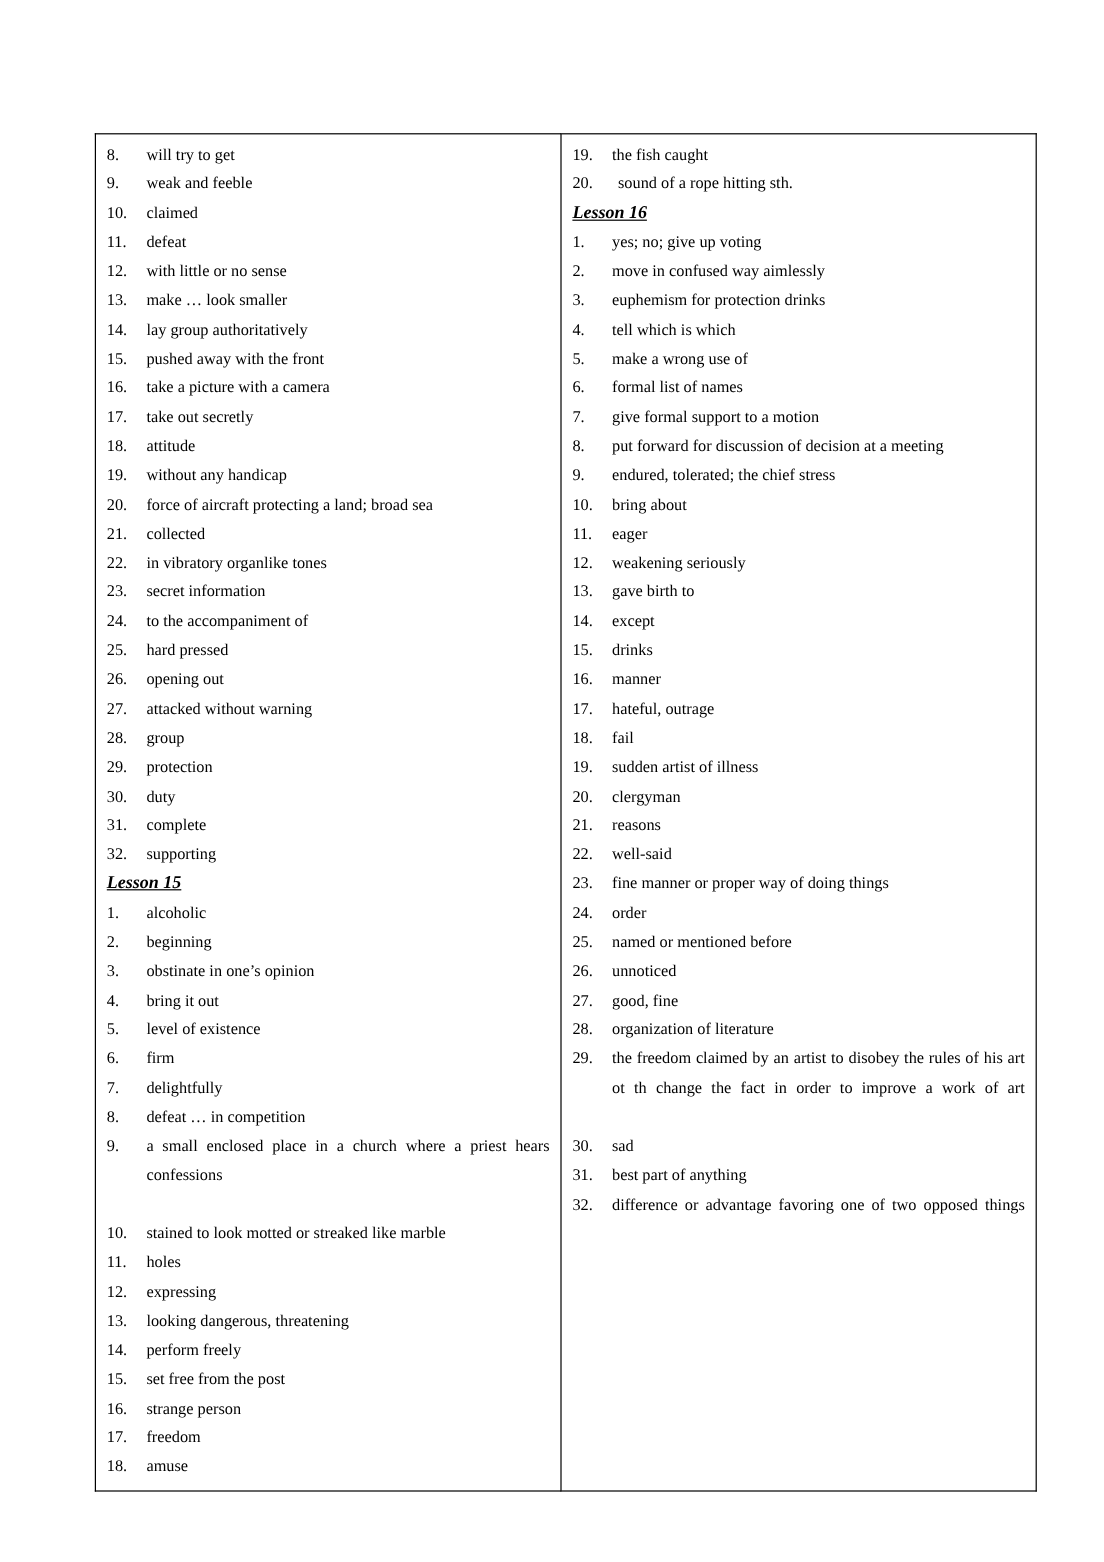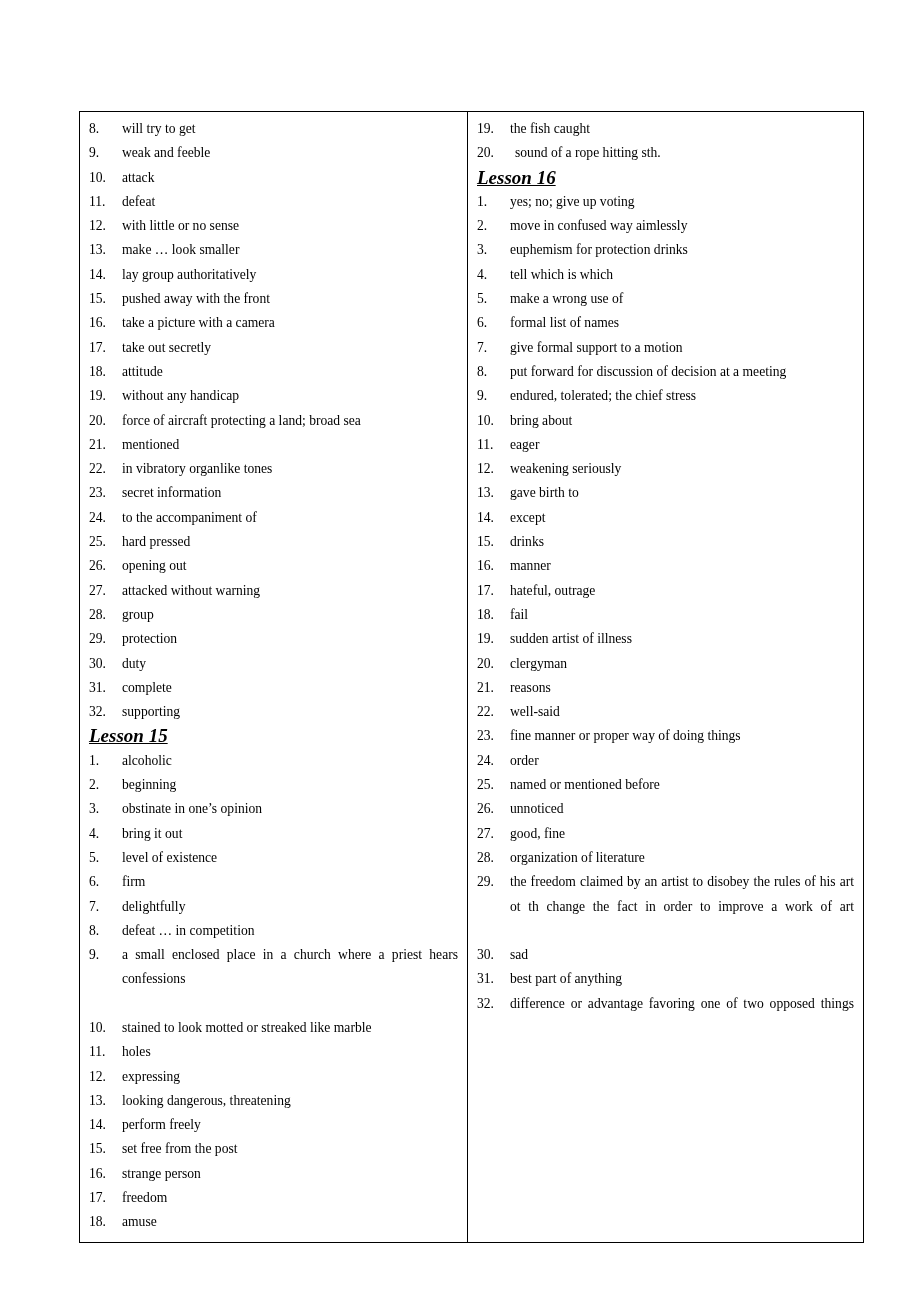--- a/index.html
+++ b/index.html
@@ -74,21 +74,21 @@
   }
   li.vitem.justify .txt::after {
     content: "";
     display: inline-block;
     width: 100%;
   }
 
   
   li.lesson-heading {
     display: block;
-    font-size: 19px;
+    font-size: 15px;
     line-height: 24.3px;
     font-weight: bold;
     font-style: italic;
   }
   li.lesson-heading .lesson-label {
     text-decoration: underline;
   }
 </style>
 </head>
 <body>
@@ -104,21 +104,21 @@
                 <li class="vitem">
                   <span class="num">8.</span>
                   <span class="txt">will try to get</span>
                 </li>
                 <li class="vitem">
                   <span class="num">9.</span>
                   <span class="txt">weak and feeble</span>
                 </li>
                 <li class="vitem">
                   <span class="num">10.</span>
-                  <span class="txt">attack</span>
+                  <span class="txt">claimed</span>
                 </li>
                 <li class="vitem">
                   <span class="num">11.</span>
                   <span class="txt">defeat</span>
                 </li>
                 <li class="vitem">
                   <span class="num">12.</span>
                   <span class="txt">with little or no sense</span>
                 </li>
                 <li class="vitem">
@@ -148,21 +148,21 @@
                 <li class="vitem">
                   <span class="num">19.</span>
                   <span class="txt">without any handicap</span>
                 </li>
                 <li class="vitem">
                   <span class="num">20.</span>
                   <span class="txt">force of aircraft protecting a land; broad sea</span>
                 </li>
                 <li class="vitem">
                   <span class="num">21.</span>
-                  <span class="txt">mentioned</span>
+                  <span class="txt">collected</span>
                 </li>
                 <li class="vitem">
                   <span class="num">22.</span>
                   <span class="txt">in vibratory organlike tones</span>
                 </li>
                 <li class="vitem">
                   <span class="num">23.</span>
                   <span class="txt">secret information</span>
                 </li>
                 <li class="vitem">

